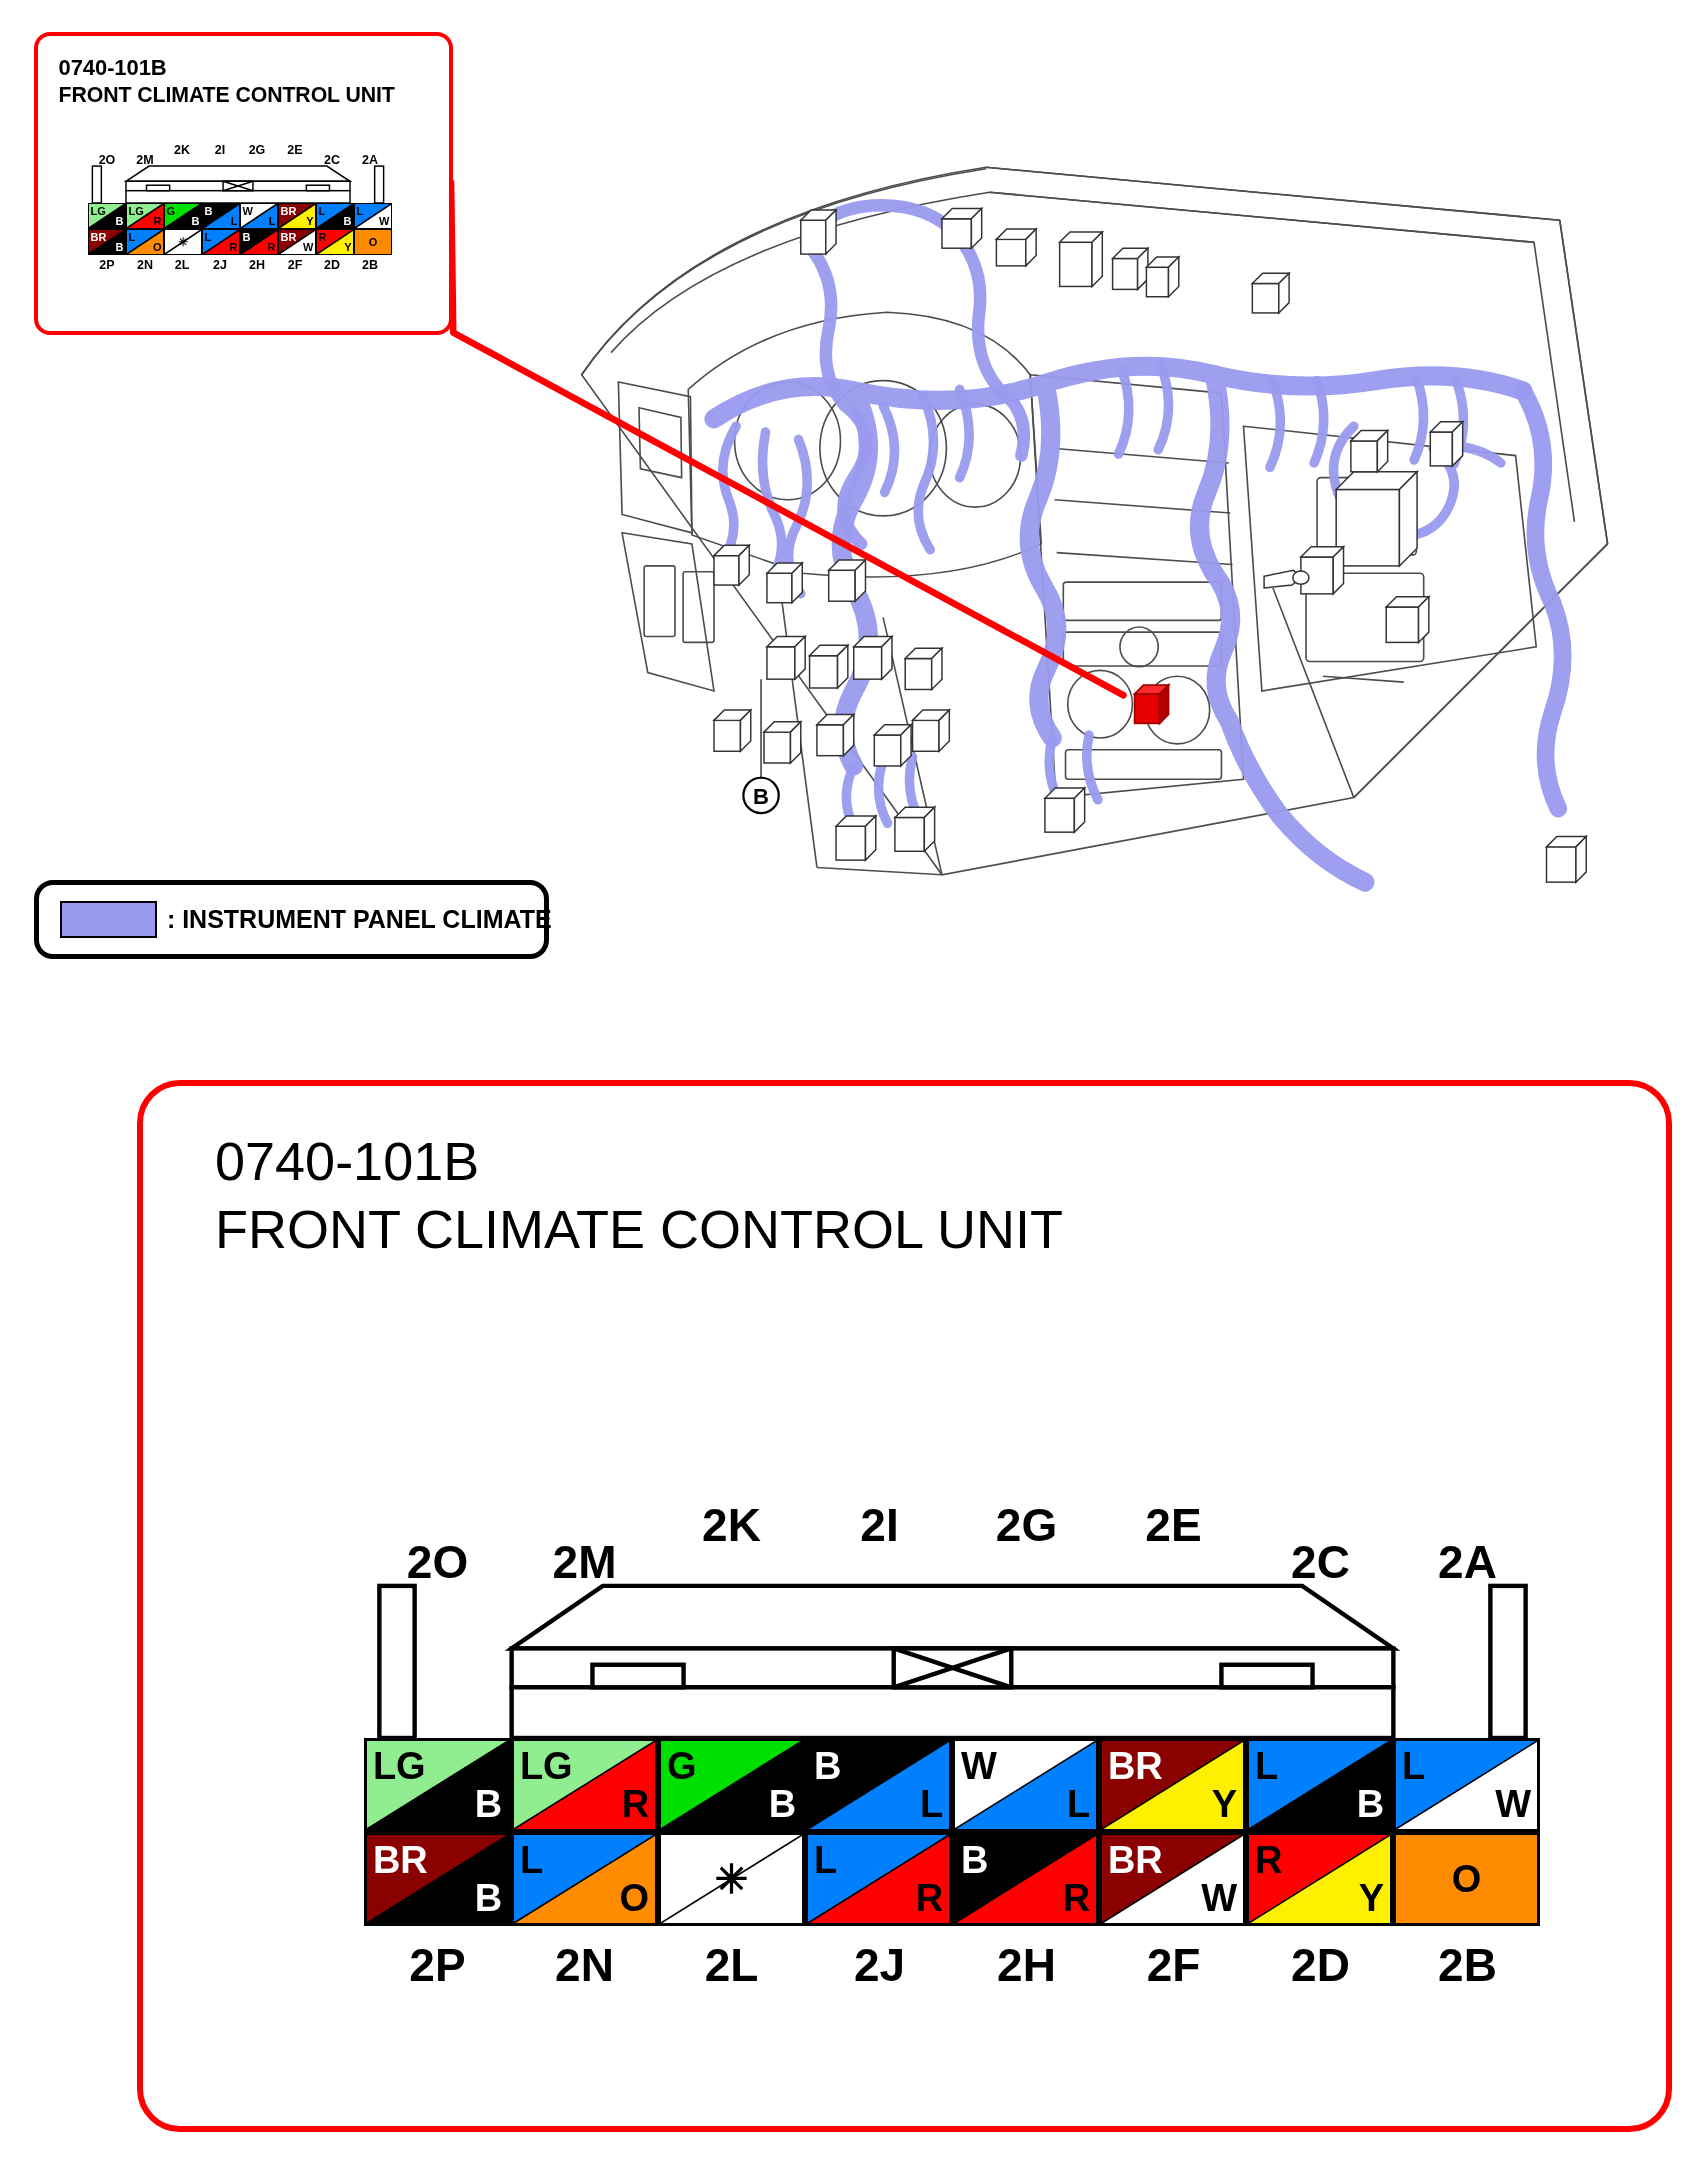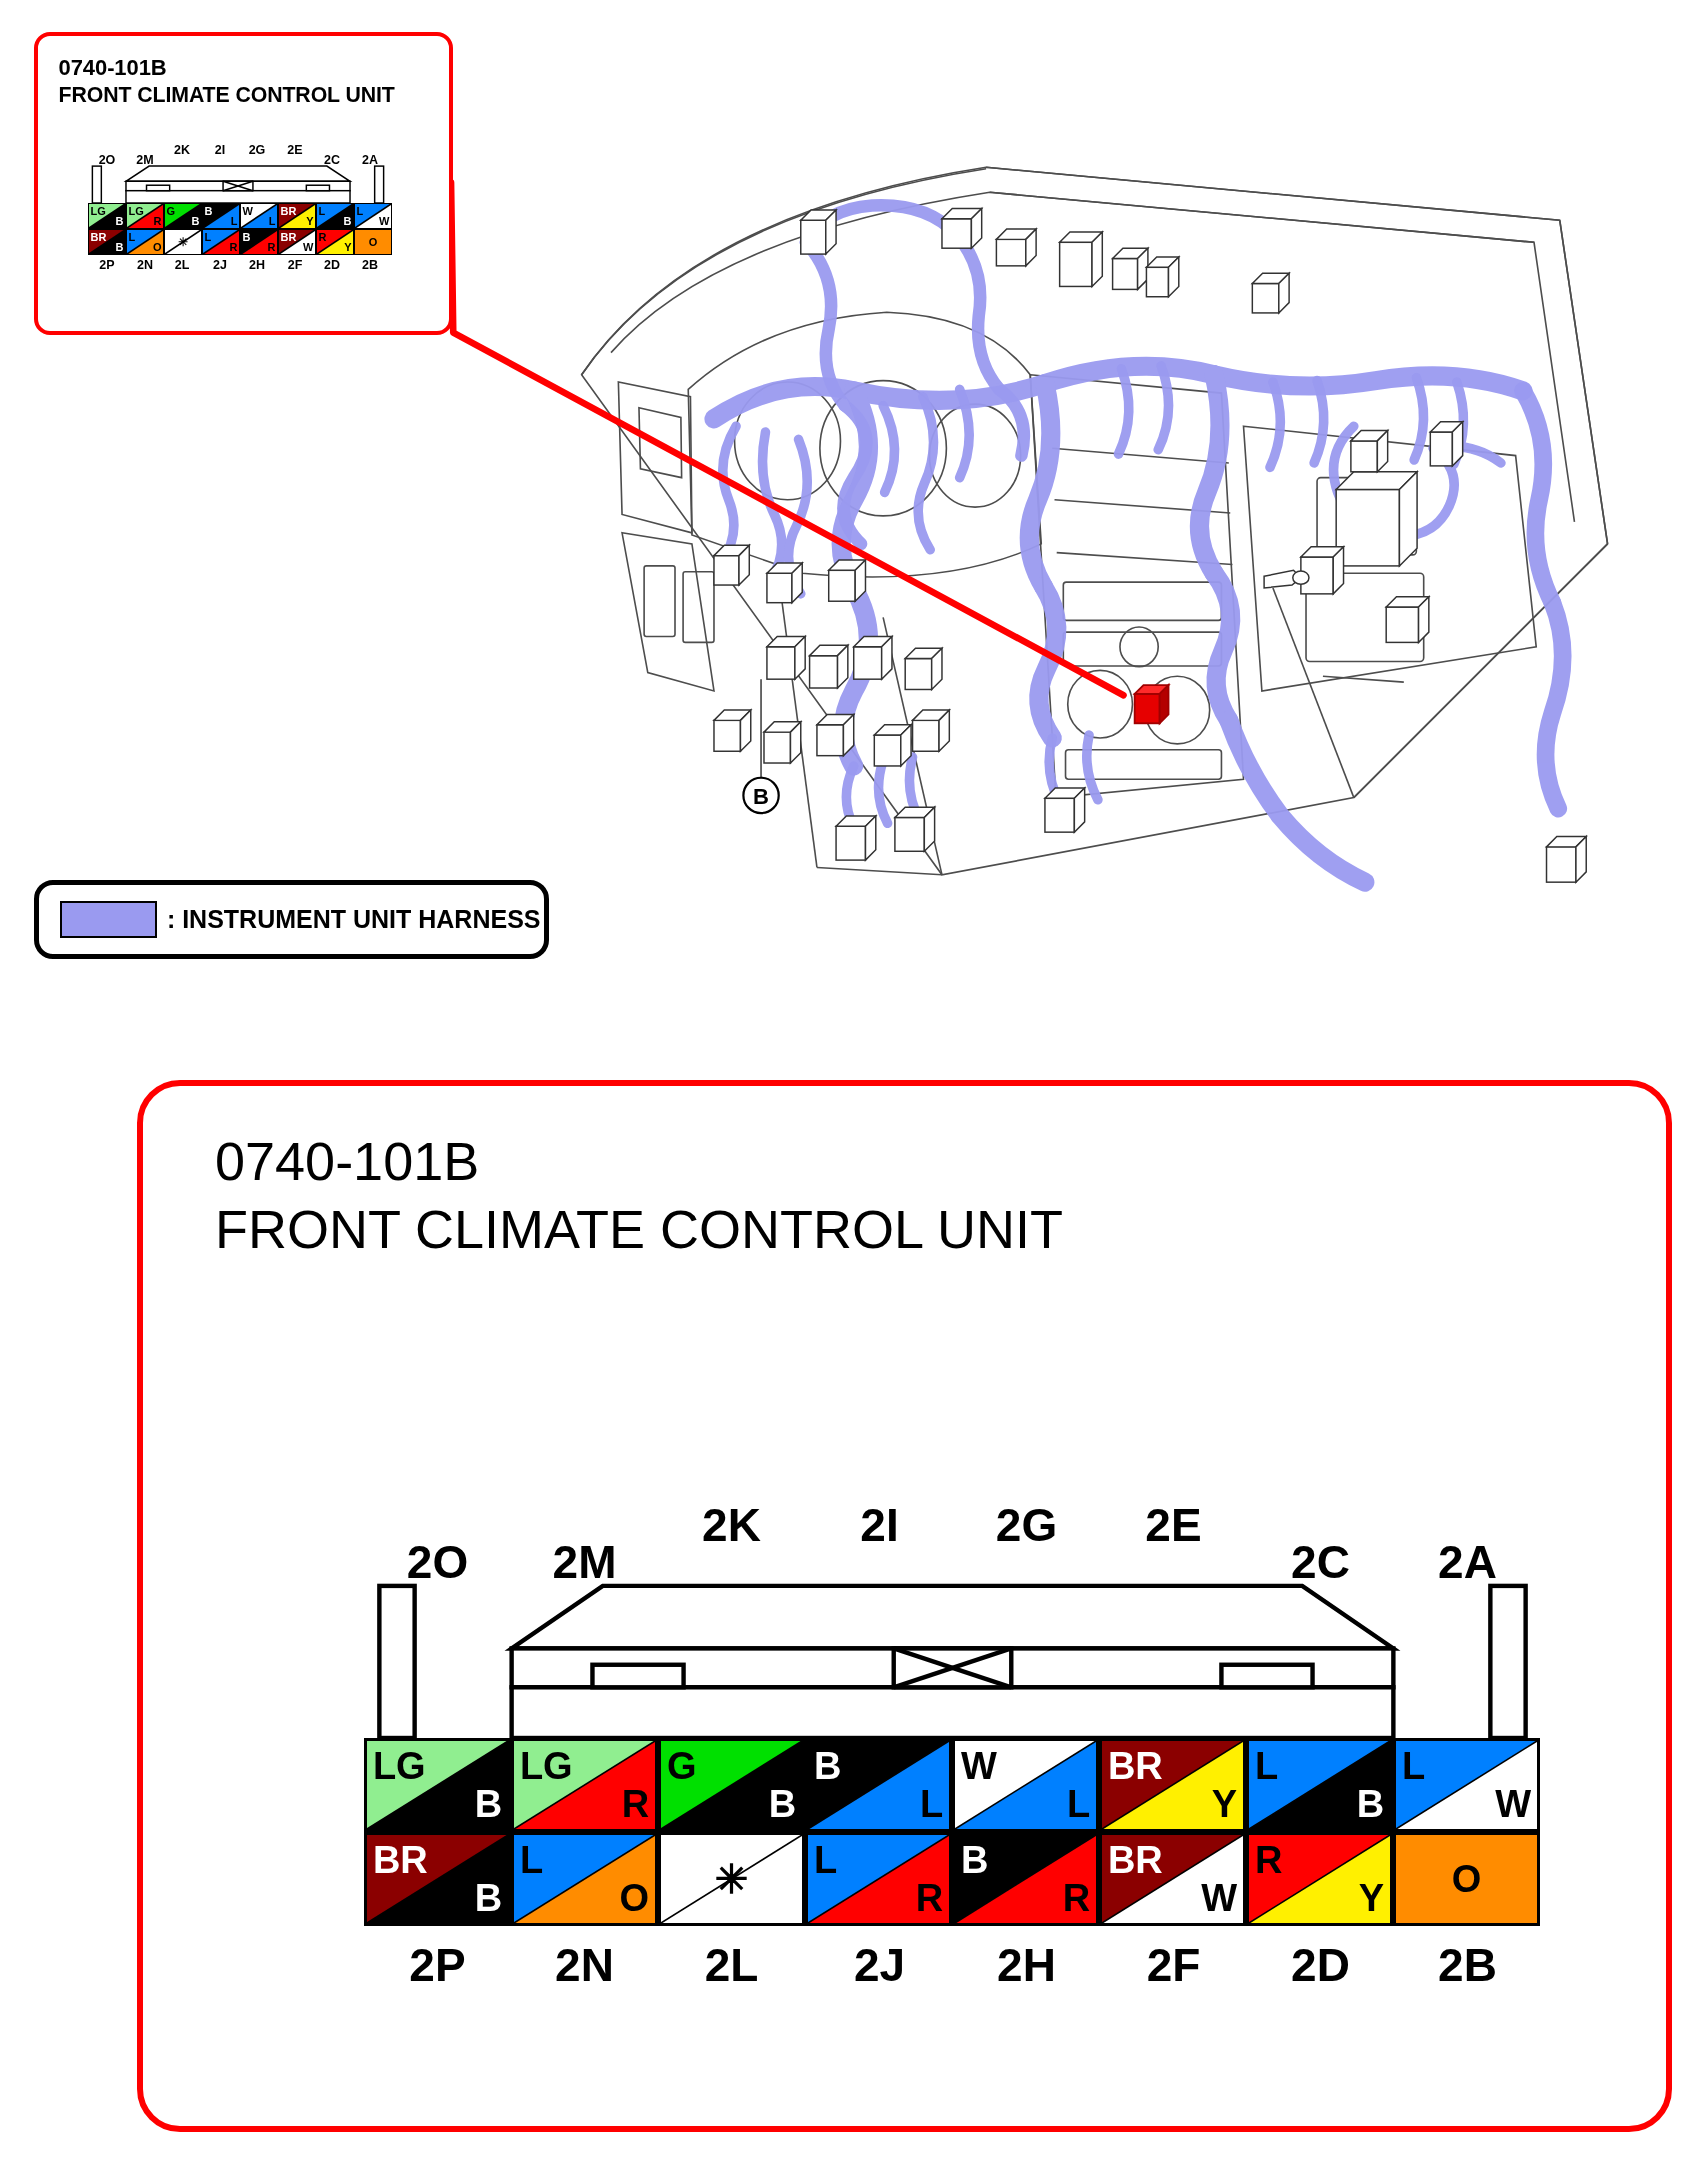--- a/index.html
+++ b/index.html
@@ -526,21 +526,21 @@
     <path d="M936 764 L948 752 L948 792 L936 804 Z" fill="#b40000"></path>
   </g>
 </svg>
 
 <svg id="pointer-line" class="abs" style="left:0;top:0;width:1704px;height:1030px;" viewBox="0 0 2316 1400" width="1704" height="1030">
   <polyline points="613,248 616,452 1527,945" fill="none" stroke="#ff0000" stroke-width="9" stroke-linejoin="round" stroke-linecap="round"></polyline>
 </svg>
 
 <div id="legend-box" class="abs">
   <div id="legend-swatch"></div>
-  <div id="legend-text">: INSTRUMENT UNIT HARNESS</div>
+  <div id="legend-text">: INSTRUMENT PANEL CLIMATE</div>
 </div>
 
 <div id="detail-panel" class="abs">
   <div id="detail-title">
     <div>0740-101B</div>
     <div>FRONT CLIMATE CONTROL UNIT</div>
   </div>
   <div class="conn" id="conn-large" style="left: 221px; top: 412px; width: 1177px; height: 499px;">
       <svg width="1177" height="169" style="position: absolute; left: 0px; top: 71px;" viewBox="0 0 1600 230">
         <rect x="20" y="23" width="48" height="207" fill="#fff" stroke="#000" stroke-width="6"></rect>

